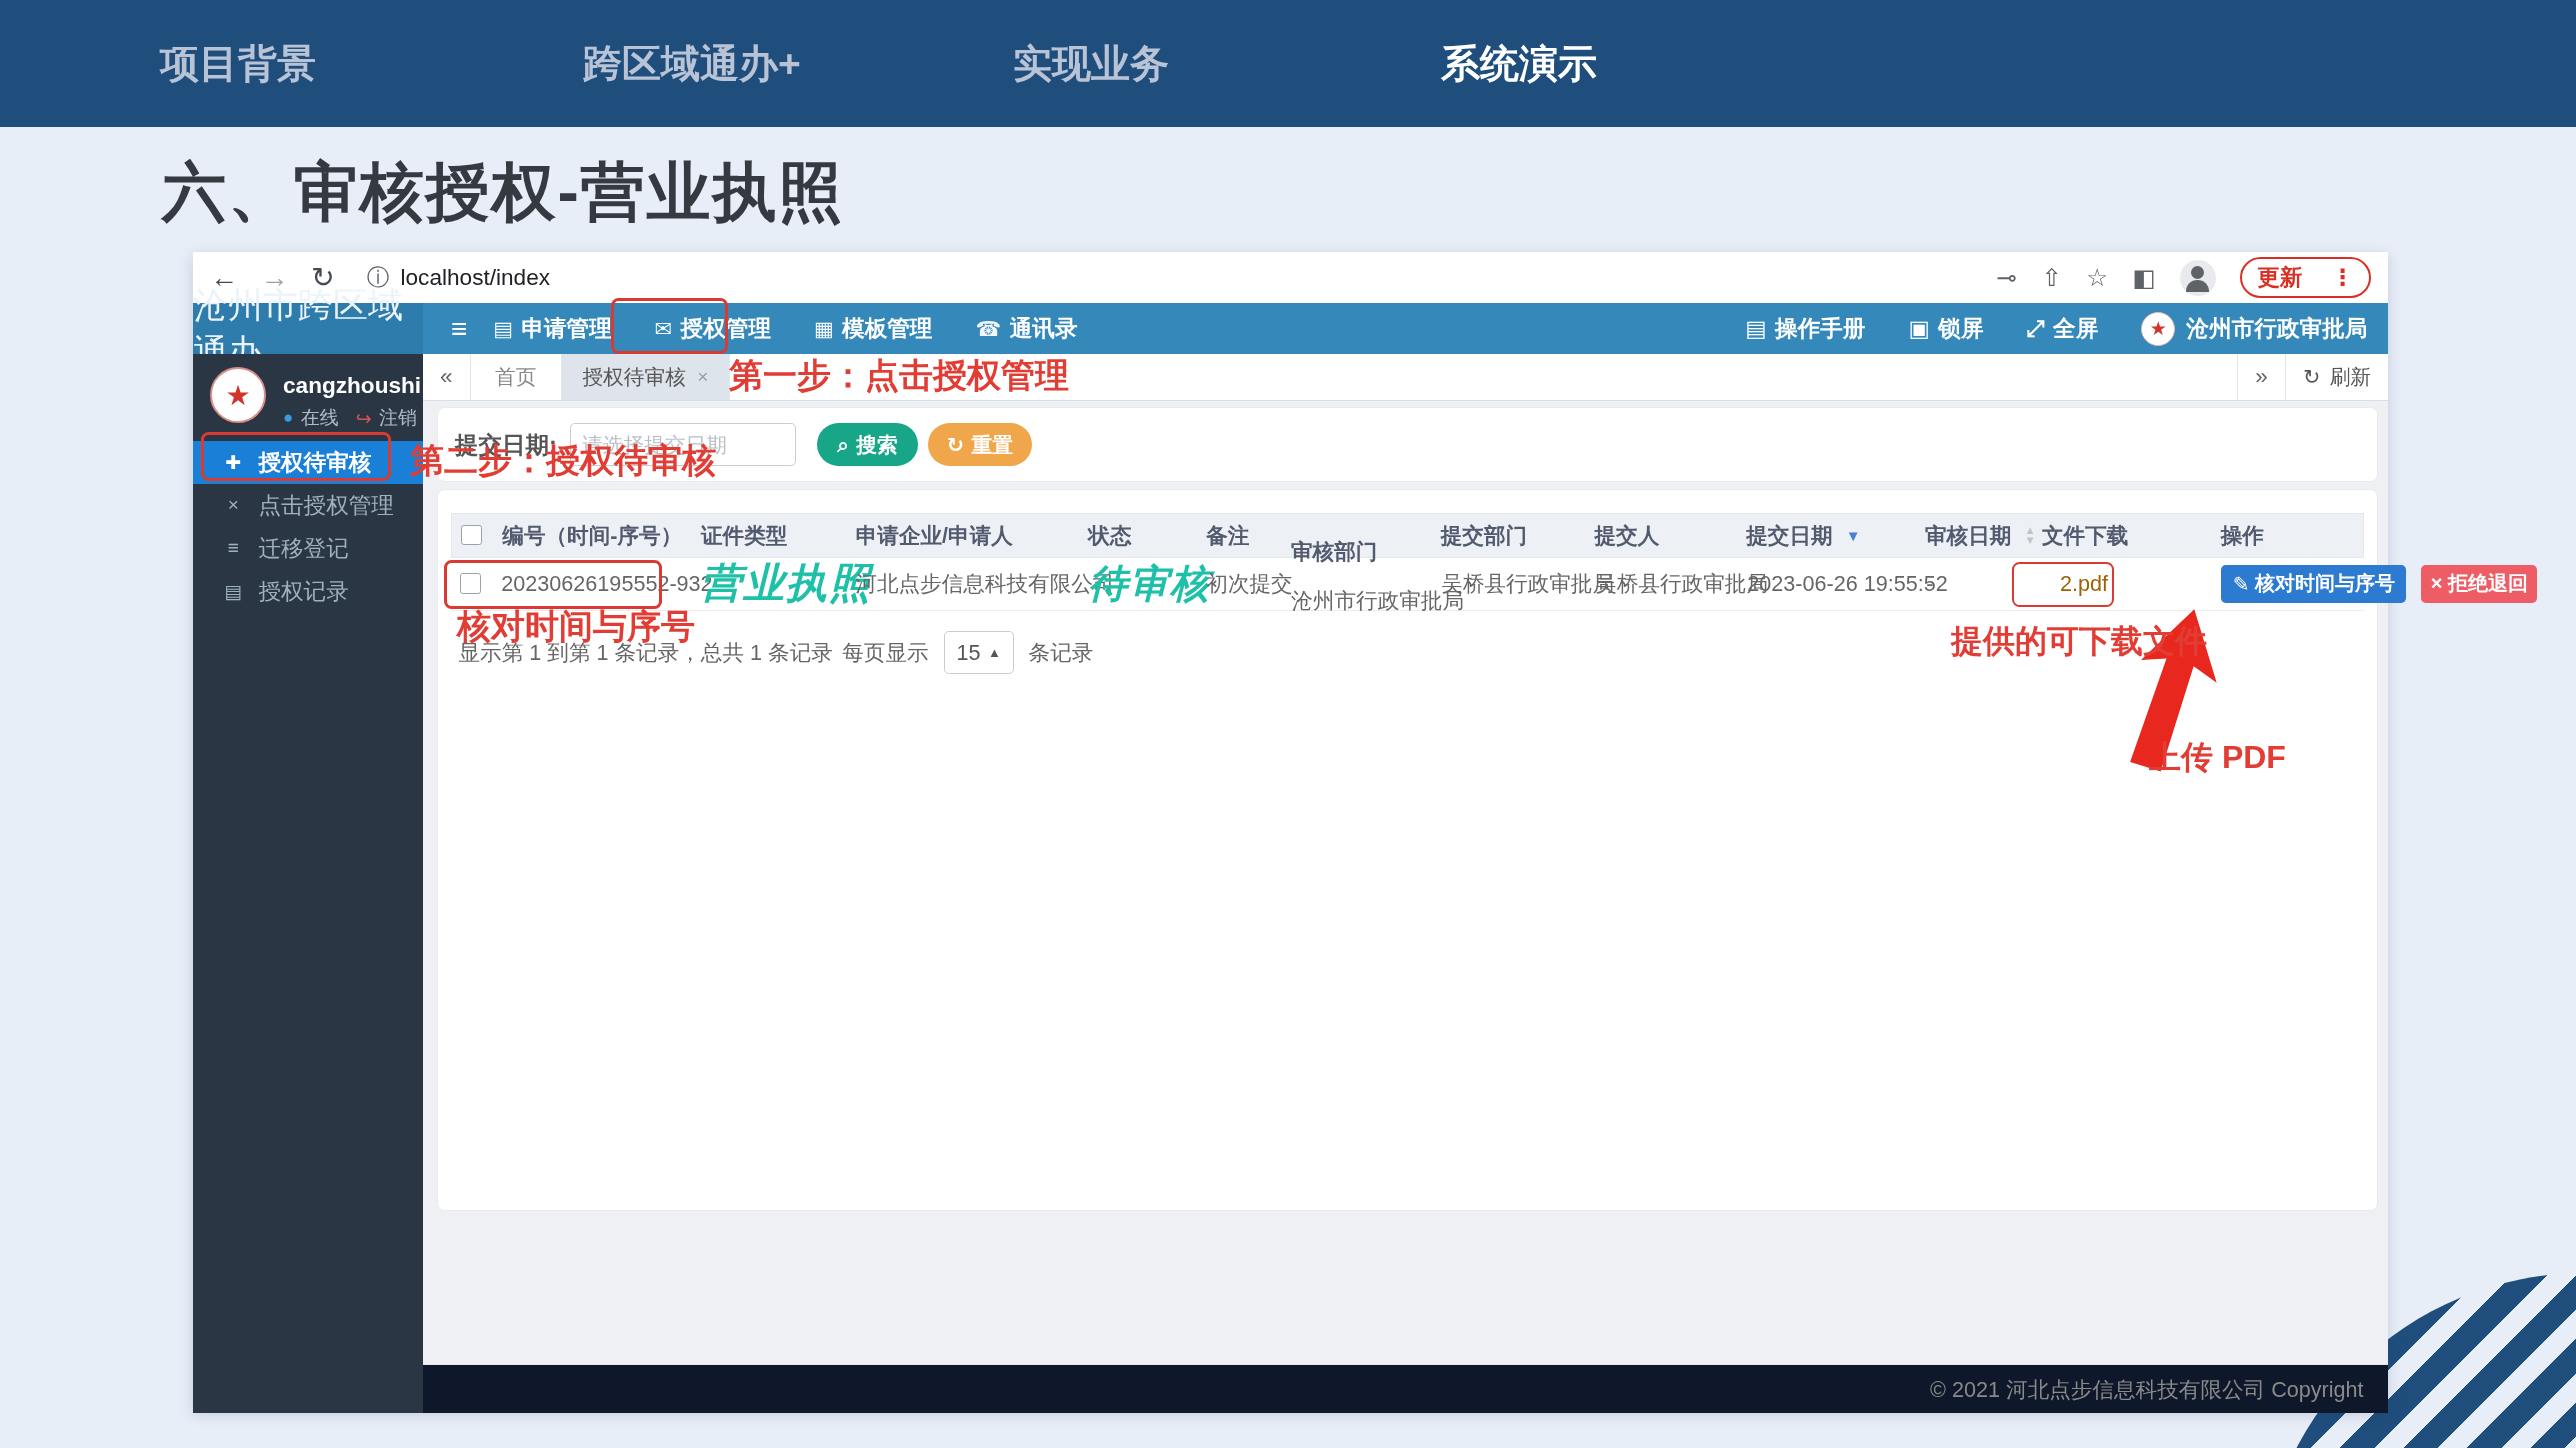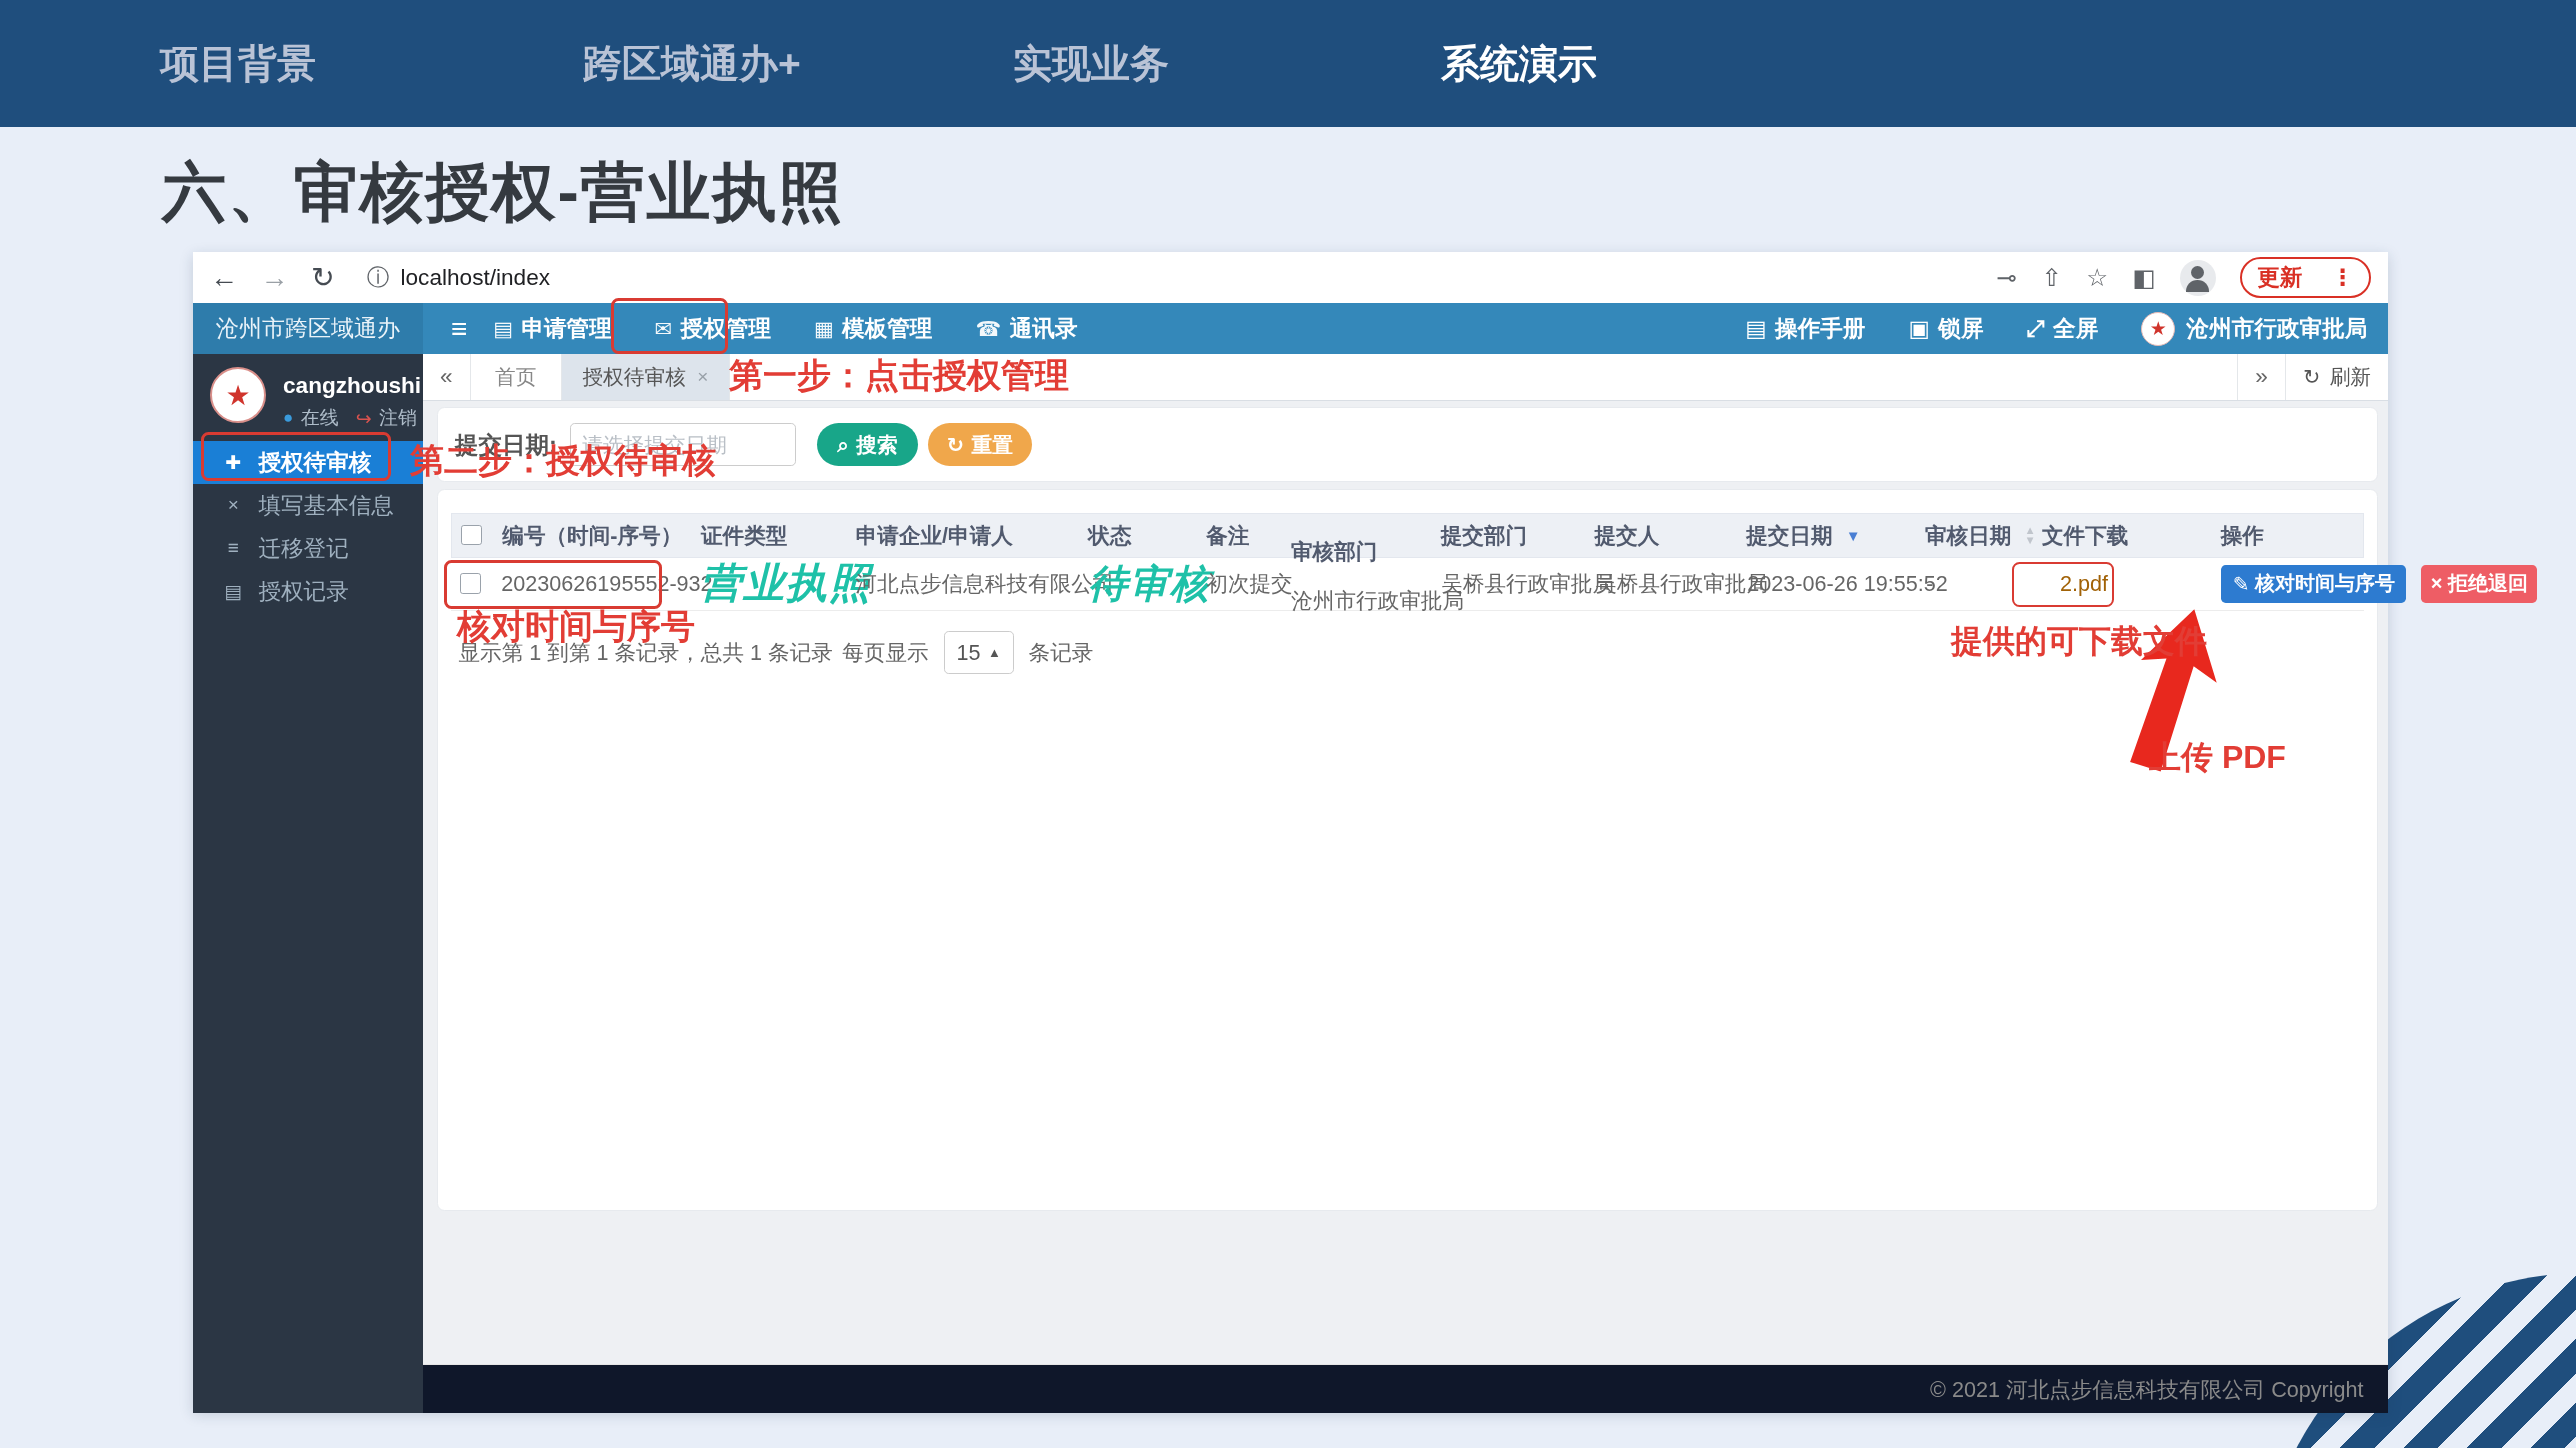--- a/index.html
+++ b/index.html
@@ -27,21 +27,21 @@
   .chrome .url { font-size:22.6px; color:#202124; }
   .chrome .right { display:flex; align-items:center; gap:24.4px; }
   .chrome .ric { font-size:24.4px; color:#5f6368; }
   .chrome .avatar-ic { width:36px; height:36px; border-radius:50%; background:#e8eaed; position:relative; }
   .chrome .avatar-ic::before { content:""; position:absolute; left:11.3px; top:6.6px; width:13px; height:13px; border-radius:50%; background:#5f6368; }
   .chrome .avatar-ic::after { content:""; position:absolute; left:6.6px; top:20.7px; width:22.6px; height:12.2px; border-radius:11.3px 11.3px 0 0; background:#5f6368; }
   .chrome .update-pill { display:flex; align-items:center; gap:29px; border:2.8px solid #d93025; border-radius:24.4px; padding:2.8px 15px; color:#d93025; font-size:22.6px; font-weight:700; }
 
   
   .appbar { height:51px; background:#3488ba; display:flex; align-items:center; color:#fff; }
-  .brand { width:230px; height:51px; background:#2e7cab; display:flex; align-items:center; justify-content:center; font-size:23px; color:#eaf3f9; }
+  .brand { width:230px; height:51px; background:#2e7cab; display:flex; align-items:center; justify-content:center; font-size:35px; color:#eaf3f9; }
   .appbar .burger { font-size:28px; margin:0 26px 0 28px; }
   .appmenu { display:flex; align-items:center; gap:43px; }
   .appmenu .mitem { display:flex; align-items:center; gap:8.5px; font-size:22.6px; font-weight:700; }
   .appmenu .mic { font-size:20.7px; opacity:.95; }
   .appbar .rightmenu { margin-left:auto; display:flex; align-items:center; gap:43px; padding-right:20.7px; }
   .rightmenu .mitem { display:flex; align-items:center; gap:8.5px; font-size:22.6px; font-weight:700; }
   .agency { display:flex; align-items:center; gap:11.3px; font-size:22.6px; font-weight:700; }
   .emblem { width:34px; height:34px; border-radius:50%; background:#fff; border:1.9px solid #e5b9b5; display:flex; align-items:center; justify-content:center; color:#d0342c; font-size:19px; }
 
   
@@ -197,21 +197,21 @@
             <span>注销</span>
           </div>
         </div>
         <div class="smenu">
           <div class="sitem active">
             <span class="sic">✚</span>
             <span>授权待审核</span>
           </div>
           <div class="sitem">
             <span class="sic">×</span>
-            <span>填写基本信息</span>
+            <span>点击授权管理</span>
           </div>
           <div class="sitem">
             <span class="sic">≡</span>
             <span>迁移登记</span>
           </div>
           <div class="sitem">
             <span class="sic">▤</span>
             <span>授权记录</span>
           </div>
         </div>

